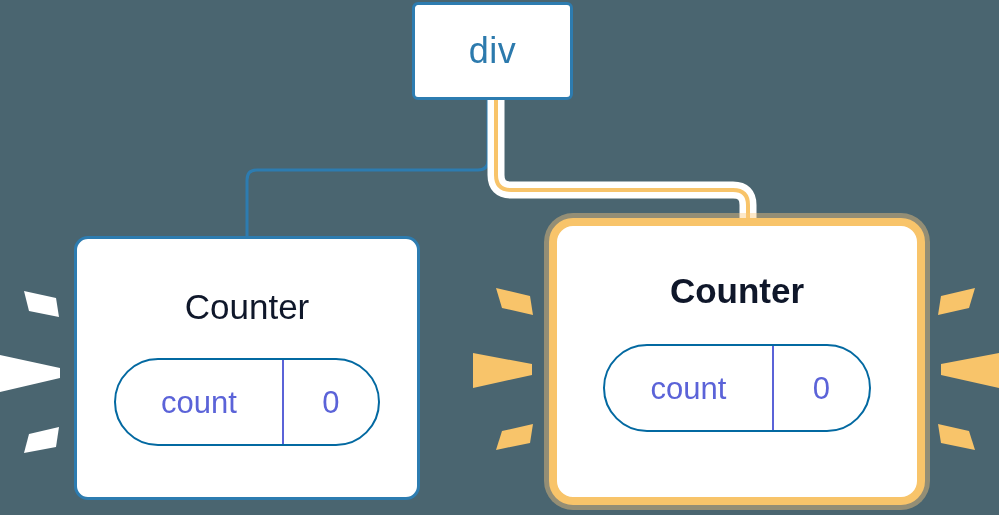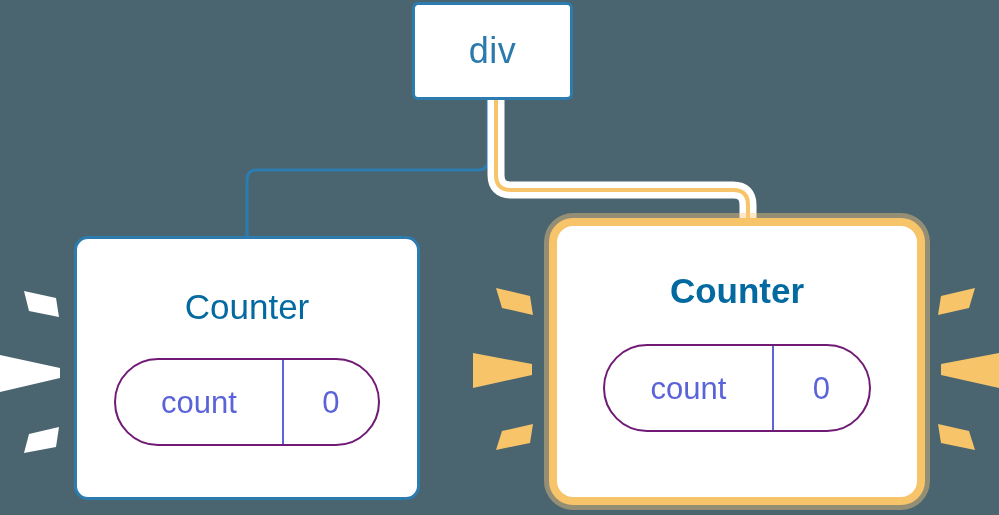--- a/index.html
+++ b/index.html
@@ -74,40 +74,40 @@
     left: 549px;
     top: 218px;
     width: 376px;
     height: 287px;
     border: 8px solid #f8c46a;
     border-radius: 24px;
     box-shadow: 0 0 0 5px rgba(250, 201, 124, 0.42);
   }
 
   .card-title {
-    color: #0369a1;
+    color: #0f172a;
     line-height: 1;
     white-space: nowrap;
   }
   .card-plain .card-title {
     font-size: 35px;
     font-weight: 400;
     margin-top: 50px;
   }
   .card-highlight .card-title {
     font-size: 35px;
     font-weight: 700;
     margin-top: 47px;
   }
 
   
   .pill {
     display: flex;
     align-items: stretch;
-    border: 2px solid #701a75;
+    border: 2px solid #0369a1;
     border-radius: 999px;
     overflow: hidden;
     background: #ffffff;
     box-sizing: border-box;
   }
   .card-plain .pill {
     margin-top: 34px;
     width: 266px;
     height: 88px;
   }

